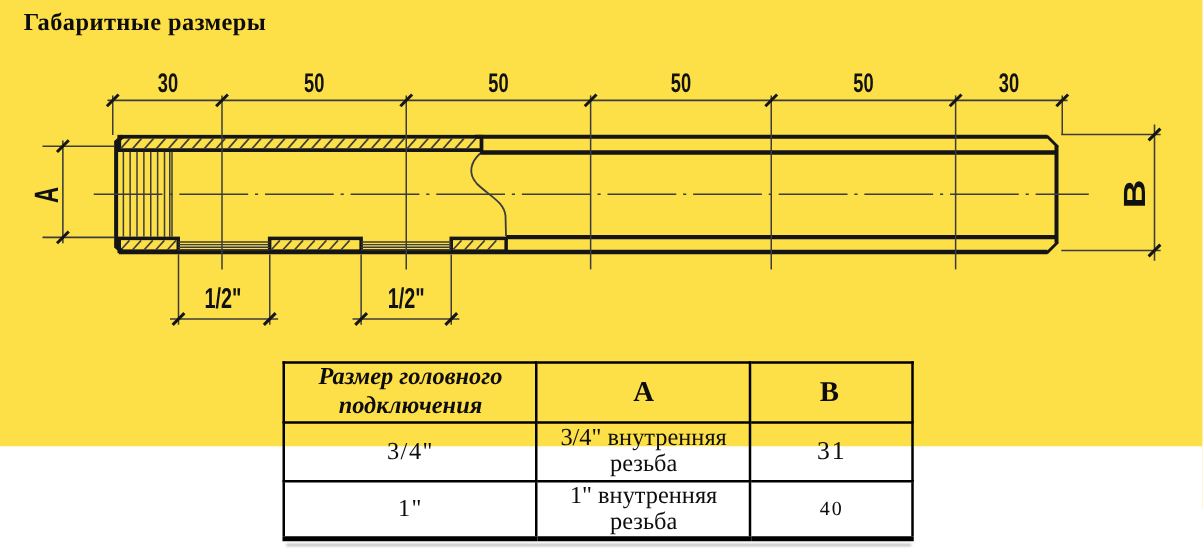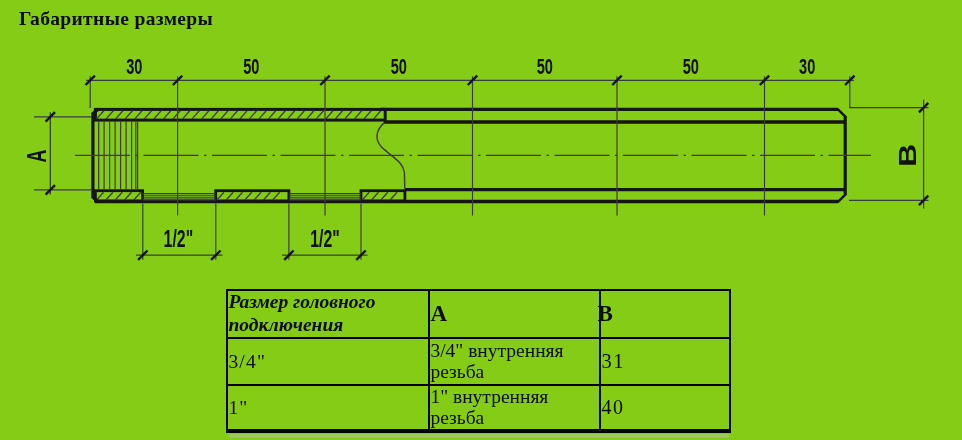--- a/index.html
+++ b/index.html
@@ -1,21 +1,21 @@
 <!DOCTYPE html>
 <html><head>
 <meta charset="utf-8">
 <style>
 html,body{margin:0;padding:0;background:#fff;width:962px;height:440px;overflow:hidden}
-#page{position:relative;width:962px;height:440px;background:#84cc16;font-family:"Liberation Serif",serif}
+#page{position:relative;width:962px;height:357px;background:#fde047;font-family:"Liberation Serif",serif}
 #title{position:absolute;left:19px;top:8px;font-size:19.5px;font-weight:bold;color:#0d0d0d;letter-spacing:0.35px}
 #drawing{position:absolute;left:0;top:0}
 #tbl{position:absolute;left:226.4px;top:288.6px}
 table{border-collapse:collapse;table-layout:fixed}
-td{border:2.5px solid #000;text-align:left;vertical-align:middle;padding:0;color:#0d0d0d}
+td{border:2.5px solid #000;text-align:center;vertical-align:middle;padding:0;color:#0d0d0d}
 tr.last td{border-bottom-width:4.2px}
 #ghost{position:absolute;left:229px;top:434.6px;width:500px;height:2.6px;background:#bdbdbd;filter:blur(0.8px)}
 </style>
 </head>
 <body>
 <div id="page">
 
 <div id="title">Габаритные размеры</div>
 
 <svg id="drawing" width="962" height="440" viewBox="0 0 962 440">
@@ -238,18 +238,18 @@
 
 <tr style="height:47.7px">
 <td style="font-size:19.5px;letter-spacing:1.2px">3/4"</td>
 <td style="font-size:19.5px;line-height:20.5px">3/4" внутренняя резьба</td>
 <td style="font-size:20.5px;letter-spacing:1.5px">31</td>
 </tr>
 
 <tr class="last" style="height:45.3px">
 <td style="font-size:19.5px;letter-spacing:1.2px">1"</td>
 <td style="font-size:19.5px;line-height:20.5px">1" внутренняя резьба</td>
-<td style="font-size:20px;letter-spacing:1.5px">40</td>
+<td style="font-size:16px;letter-spacing:1.5px">40</td>
 </tr>
 </tbody>
       </table>
 </div>
 </div>
 
 </body></html>

